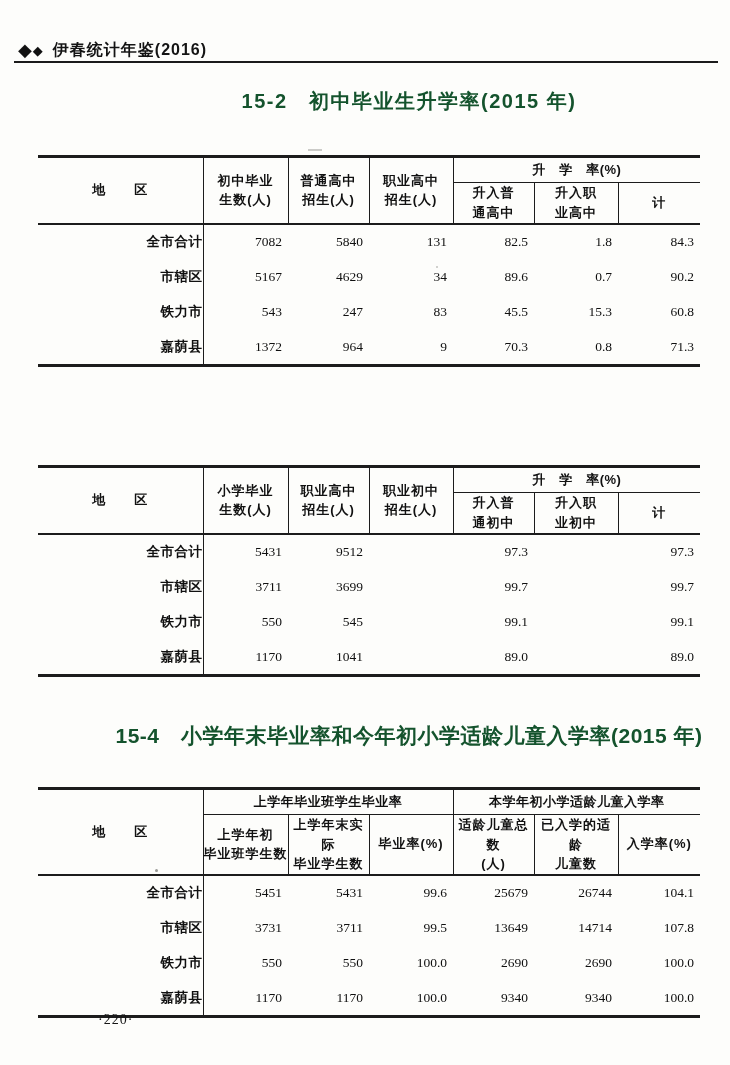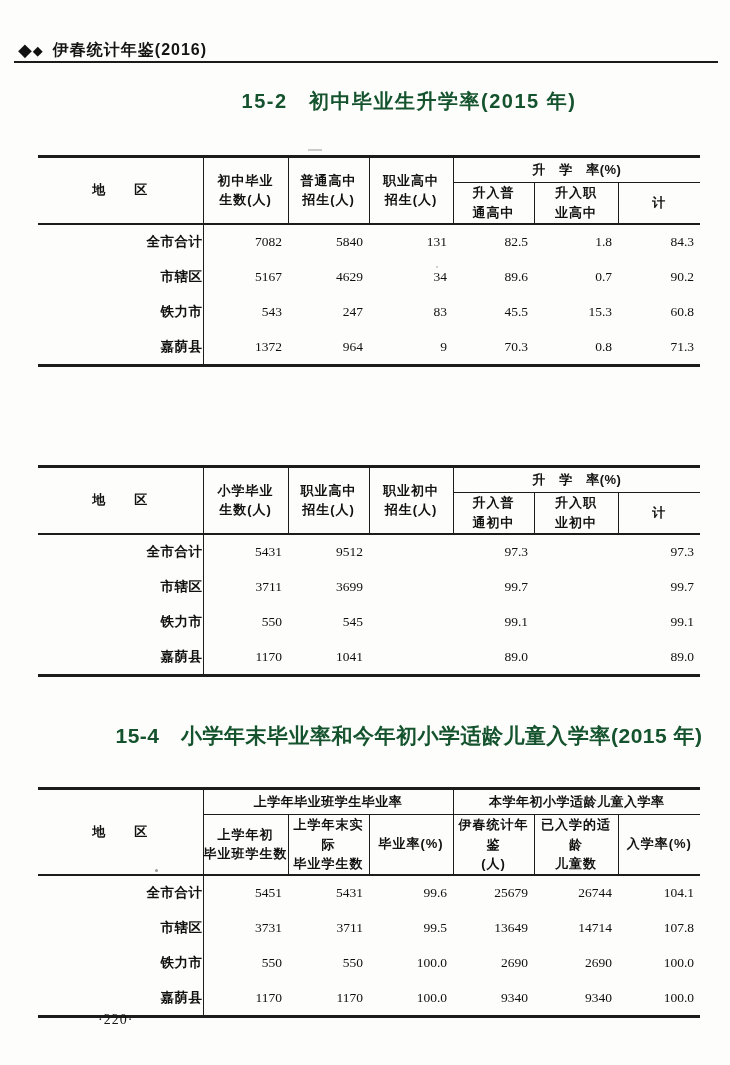--- a/index.html
+++ b/index.html
@@ -264,21 +264,21 @@
           <th>
               <span class="ln">上学年初</span>
               <span class="ln">毕业班学生数</span>
             </th>
           <th>
               <span class="ln">上学年末实际</span>
               <span class="ln">毕业学生数</span>
             </th>
           <th><span>毕业率(%)</span></th>
           <th>
-              <span class="ln">伊春统计年鉴</span>
+              <span class="ln">适龄儿童总数</span>
               <span class="ln">(人)</span>
             </th>
           <th>
               <span class="ln">已入学的适龄</span>
               <span class="ln">儿童数</span>
             </th>
           <th><span>入学率(%)</span></th>
         </tr>
       </thead>
       <tbody>

